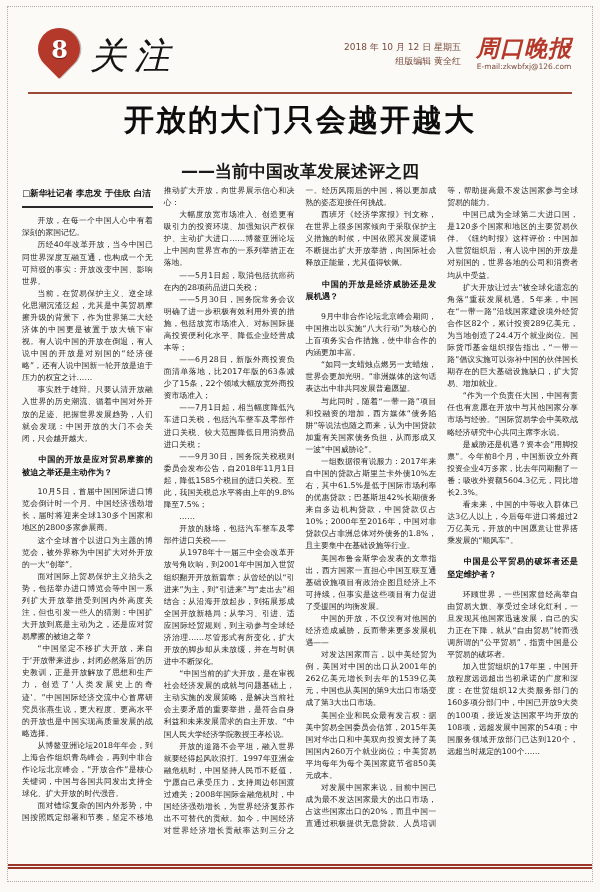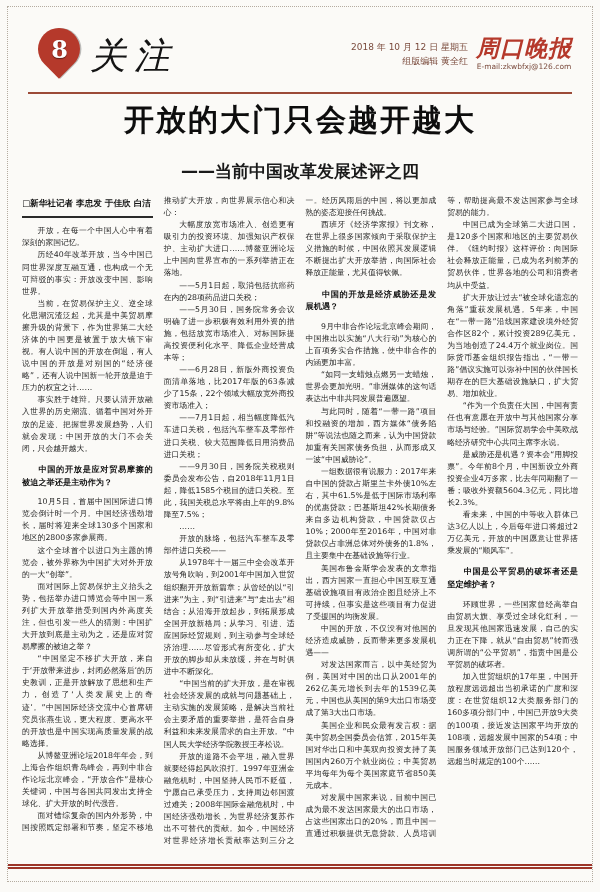--- a/index.html
+++ b/index.html
@@ -28,21 +28,21 @@
     color:#fff;font-size:24px;font-weight:bold;
     font-family:"DejaVu Serif","Liberation Serif",serif;
     text-shadow:0 1px 1px rgba(0,0,0,.5);
   }
   .section-name{
     position:absolute;left:62px;top:6px;
     font-family:"DejaVu Serif","Liberation Serif",serif;
     font-style:italic;font-weight:normal;
     font-size:36px;letter-spacing:8px;color:#141414;
   }
-  .header-right{position:absolute;right:0;top:10px;display:flex;align-items:flex-start;gap:8px;}
+  .header-right{position:absolute;right:0;top:10px;display:flex;align-items:flex-start;gap:15px;}
   .pub-meta{text-align:right;font-size:9px;line-height:14px;color:#7a4a3c;padding-top:4px;}
   .masthead-wrap{text-align:center;}
   .masthead{
     font-family:"DejaVu Serif","Liberation Serif",serif;
     font-style:italic;font-weight:bold;
     font-size:23px;line-height:24px;color:var(--accent,#b03a2c);
     letter-spacing:1px;
   }
   .email{font-size:7.5px;color:#7a4a3c;margin-top:2px;}
   .header-rule{position:absolute;top:92px;left:28px;right:28px;border-top:2.5px solid #9c4a38;}
@@ -54,21 +54,21 @@
     font-size:30px;font-weight:900;letter-spacing:2px;color:#0d0d0d;
     font-family:"DejaVu Sans","Liberation Sans",sans-serif;
   }
   .subtitle{
     position:absolute;top:160px;left:28px;right:28px;
     text-align:center;font-size:17px;font-weight:700;color:#1a1a1a;
   }
 
   
   .columns{
-    position:absolute;top:195px;left:22px;right:22px;height:662px;
+    position:absolute;top:185px;left:22px;right:22px;height:662px;
     column-count:4;column-gap:11px;column-fill:auto;
     font-size:7.8px;line-height:1.55;text-align:justify;color:#262626;
     overflow:hidden;
   }
   .byline{
     font-size:8.6px;font-weight:bold;color:#111;
     padding:2px 0 6px 0;margin-bottom:7px;
     border-bottom:2px solid #2a2a2a;
   }
   p.blk{margin:0;text-indent:2em;}
@@ -131,21 +131,21 @@
       <p class="blk subhead">中国的开放是经济威胁还是发展机遇？</p>
       <p class="blk para">9月中非合作论坛北京峰会期间，中国推出以实施“八大行动”为核心的上百项务实合作措施，使中非合作的内涵更加丰富。</p>
       <p class="blk para">“如同一支蜡烛点燃另一支蜡烛，世界会更加光明。”非洲媒体的这句话表达出中非共同发展普遍愿望。</p>
       <p class="blk para">与此同时，随着“一带一路”项目和投融资的增加，西方媒体“债务陷阱”等说法也随之而来，认为中国贷款加重有关国家债务负担，从而形成又一波“中国威胁论”。</p>
       <p class="blk para">一组数据很有说服力：2017年来自中国的贷款占斯里兰卡外债10%左右，其中61.5%是低于国际市场利率的优惠贷款；巴基斯坦42%长期债务来自多边机构贷款，中国贷款仅占10%；2000年至2016年，中国对非贷款仅占非洲总体对外债务的1.8%，且主要集中在基础设施等行业。</p>
       <p class="blk para">美国布鲁金斯学会发表的文章指出，西方国家一直担心中国互联互通基础设施项目有政治企图且经济上不可持续，但事实是这些项目有力促进了受援国的均衡发展。</p>
       <p class="blk para">中国的开放，不仅没有对他国的经济造成威胁，反而带来更多发展机遇——</p>
       <p class="blk para">对发达国家而言，以中美经贸为例，美国对中国的出口从2001年的262亿美元增长到去年的1539亿美元，中国也从美国的第9大出口市场变成了第3大出口市场。</p>
       <p class="blk para">美国企业和民众最有发言权：据美中贸易全国委员会估算，2015年美国对华出口和中美双向投资支持了美国国内260万个就业岗位；中美贸易平均每年为每个美国家庭节省850美元成本。</p>
       <p class="blk para">对发展中国家来说，目前中国已成为最不发达国家最大的出口市场，占这些国家出口的20%，而且中国一直通过积极提供无息贷款、人员培训等，帮助提高最不发达国家参与全球贸易的能力。</p>
-      <p class="blk para">中国已成为全球第二大进口国，是120多个国家和地区的主要贸易伙伴。《纽约时报》这样评价：向国际社会释放正能量，已成为名列前茅的贸易伙伴，世界各地的公司和消费者均从中受益。</p>
+      <p class="blk para">中国已成为全球第二大进口国，是120多个国家和地区的主要贸易伙伴。《纽约时报》这样评价：中国加入世贸组织后，有人说中国的开放是对别国的，世界各地的公司和消费者均从中受益。</p>
       <p class="blk para">扩大开放让过去“被全球化遗忘的角落”重获发展机遇。5年来，中国在“一带一路”沿线国家建设境外经贸合作区82个，累计投资289亿美元，为当地创造了24.4万个就业岗位。国际货币基金组织报告指出，“一带一路”倡议实施可以弥补中国的伙伴国长期存在的巨大基础设施缺口，扩大贸易、增加就业。</p>
       <p class="blk para">“作为一个负责任大国，中国有责任也有意愿在开放中与其他国家分享市场与经验。”国际贸易学会中美欧战略经济研究中心共同主席李永说。</p>
       <p class="blk para">是威胁还是机遇？资本会“用脚投票”。今年前8个月，中国新设立外商投资企业4万多家，比去年同期翻了一番；吸收外资额5604.3亿元，同比增长2.3%。</p>
       <p class="blk para">看未来，中国的中等收入群体已达3亿人以上，今后每年进口将超过2万亿美元，开放的中国愿意让世界搭乘发展的“顺风车”。</p>
       <p class="blk subhead">中国是公平贸易的破坏者还是坚定维护者？</p>
       <p class="blk para">环顾世界，一些国家曾经高举自由贸易大旗、享受过全球化红利，一旦发现其他国家迅速发展，自己的实力正在下降，就从“自由贸易”转而强调所谓的“公平贸易”，指责中国是公平贸易的破坏者。</p>
       <p class="blk para">加入世贸组织的17年里，中国开放程度远远超出当初承诺的广度和深度：在世贸组织12大类服务部门的160多项分部门中，中国已开放9大类的100项，接近发达国家平均开放的108项，远超发展中国家的54项；中国服务领域开放部门已达到120个，远超当时规定的100个……</p>
     </section>
 
   <div class="bottom-rule"></div>

